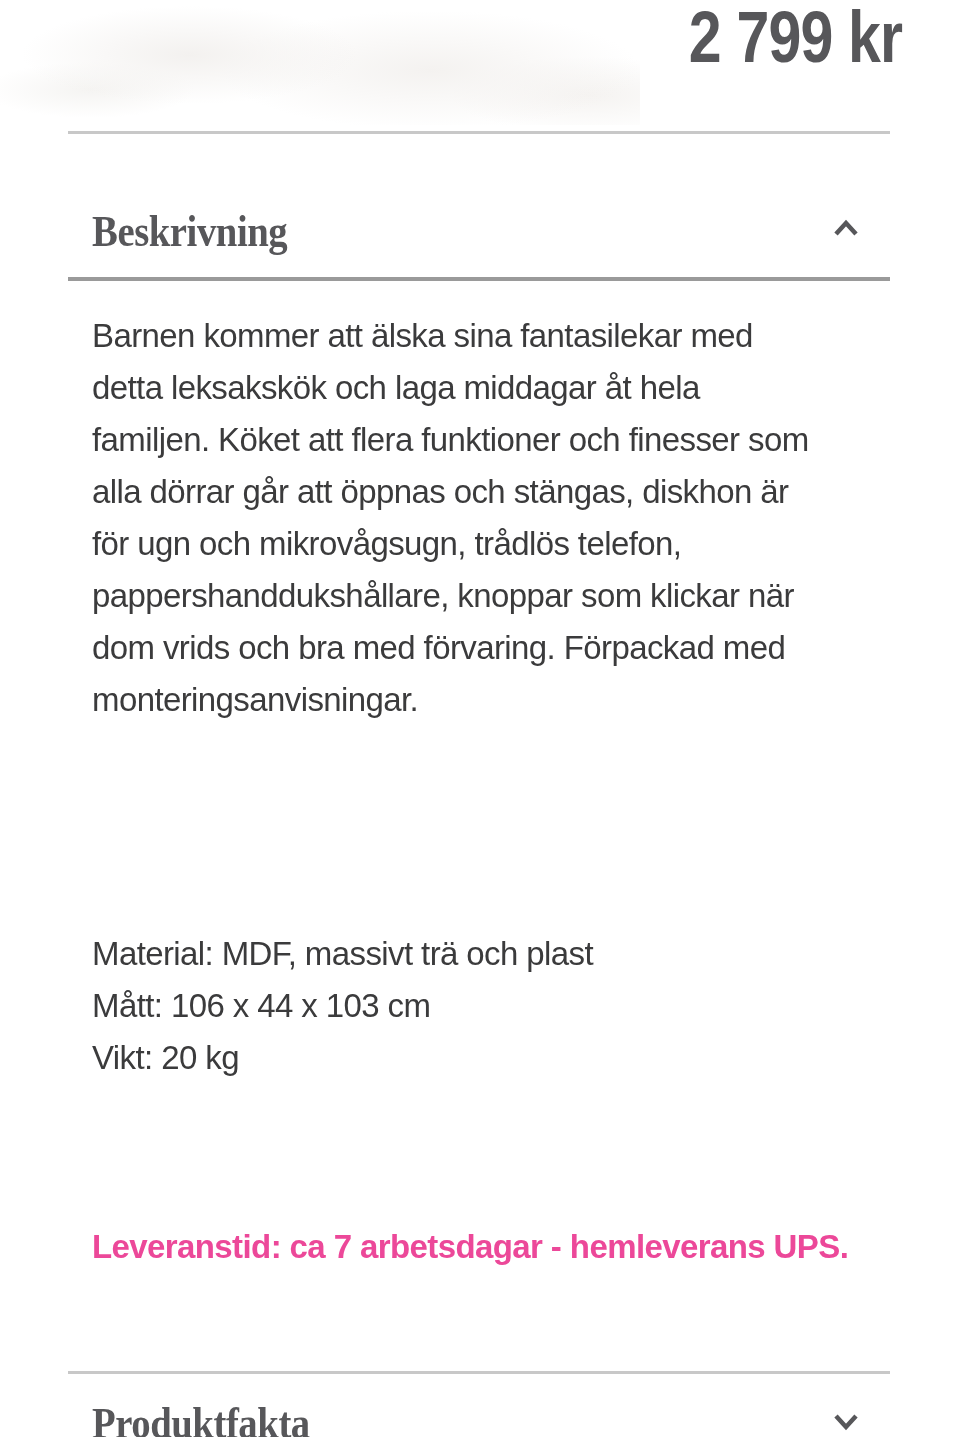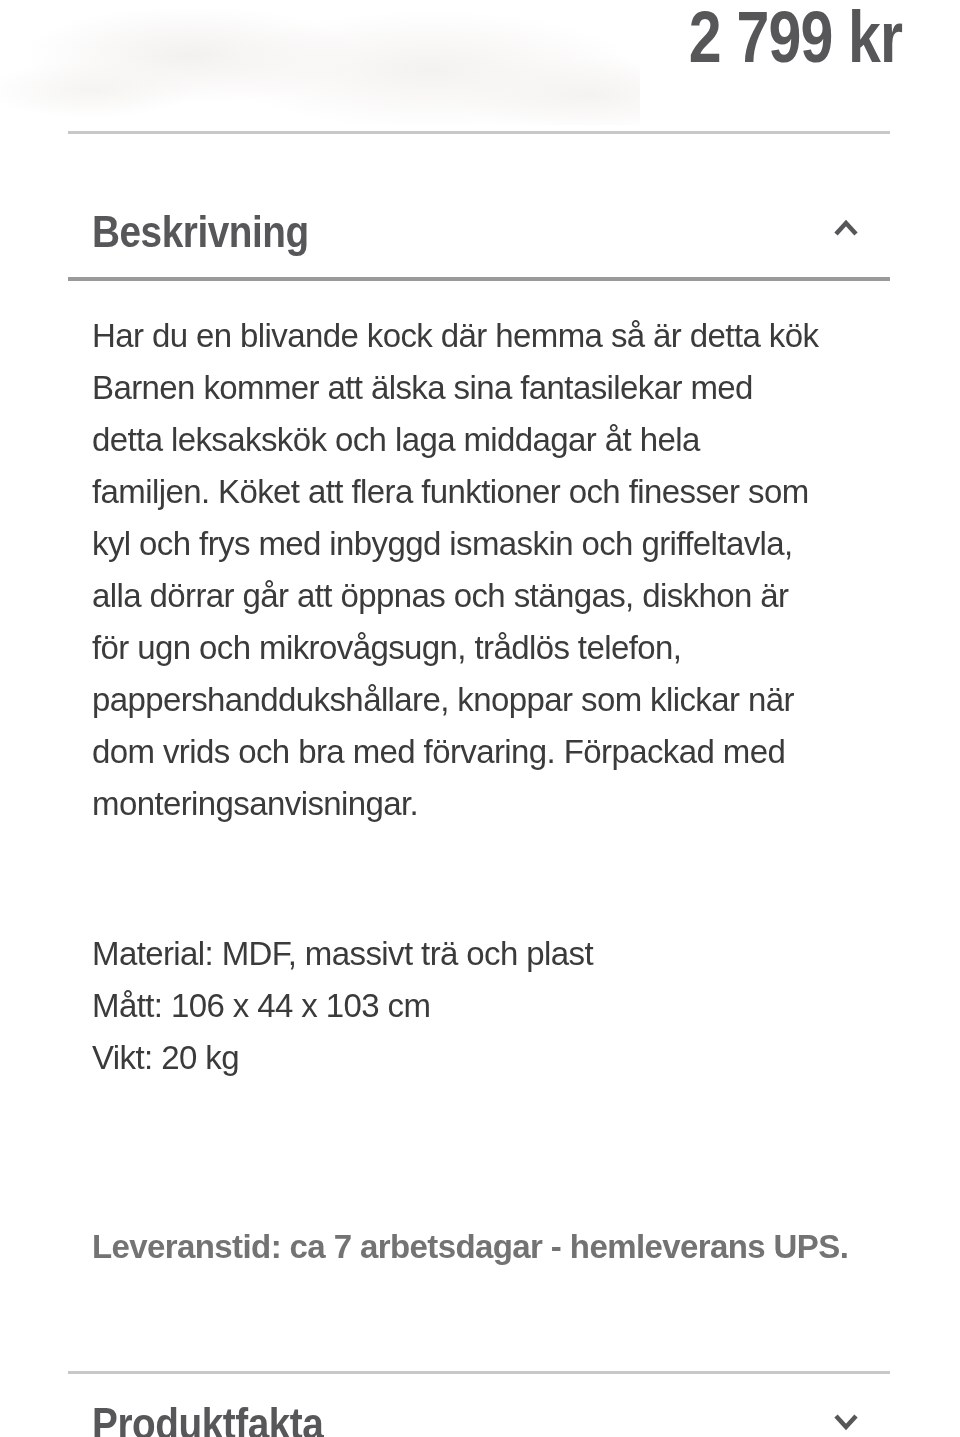--- a/index.html
+++ b/index.html
@@ -45,20 +45,21 @@
     width: 822px;
   }
   .divider.light { height: 3px; background: #c8c8c8; }
   .divider.medium { height: 4px; background: #9a9a9a; }
 
   .section-header {
     position: absolute;
     left: 92px;
     width: 798px;
     cursor: pointer;
+    font-family: Liberation Serif, serif;
   }
   .section-title {
     display: inline-block;
     font-size: 44px;
     line-height: 50px;
     font-weight: 700;
     color: #57575a;
     letter-spacing: -0.5px;
     white-space: nowrap;
     transform: scaleX(0.88);
@@ -77,21 +78,21 @@
     width: 810px;
   }
   .line {
     height: 52px;
     line-height: 52px;
     font-size: 33px;
     letter-spacing: -0.6px;
     color: #3b3b3c;
     white-space: nowrap;
   }
-  .line.bold { font-weight: 700; color: #737373; }
+  .line.bold { font-weight: 700; color: #ec4899; }
 </style>
 </head>
 <body>
 
 <div id="page">
 
   <div id="product-image"></div>
 
   <div id="price">2 799 kr</div>
 
@@ -102,25 +103,23 @@
     <span class="chevron" style="left:741px; top:12px;">
       <svg viewBox="0 0 26 18">
           <polyline points="3,15 13,4 23,15" fill="none" stroke="#57575a" stroke-width="4.5" stroke-linecap="butt" stroke-linejoin="miter"></polyline>
         </svg>
     </span>
   </div>
 
   <div class="divider medium" style="top:277px;"></div>
 
   <div class="body-text" style="top:310px;">
-    <div class="line">Har du en blivande kock där hemma så är detta kök</div>
     <div class="line">Barnen kommer att älska sina fantasilekar med</div>
     <div class="line">detta leksakskök och laga middagar åt hela</div>
     <div class="line">familjen. Köket att flera funktioner och finesser som</div>
-    <div class="line">kyl och frys med inbyggd ismaskin och griffeltavla,</div>
     <div class="line">alla dörrar går att öppnas och stängas, diskhon är</div>
     <div class="line">för ugn och mikrovågsugn, trådlös telefon,</div>
     <div class="line">pappershanddukshållare, knoppar som klickar när</div>
     <div class="line">dom vrids och bra med förvaring. Förpackad med</div>
     <div class="line">monteringsanvisningar.</div>
   </div>
 
   <div class="body-text" style="top:928px;">
     <div class="line">Material: MDF, massivt trä och plast</div>
     <div class="line">Mått: 106 x 44 x 103 cm</div>

